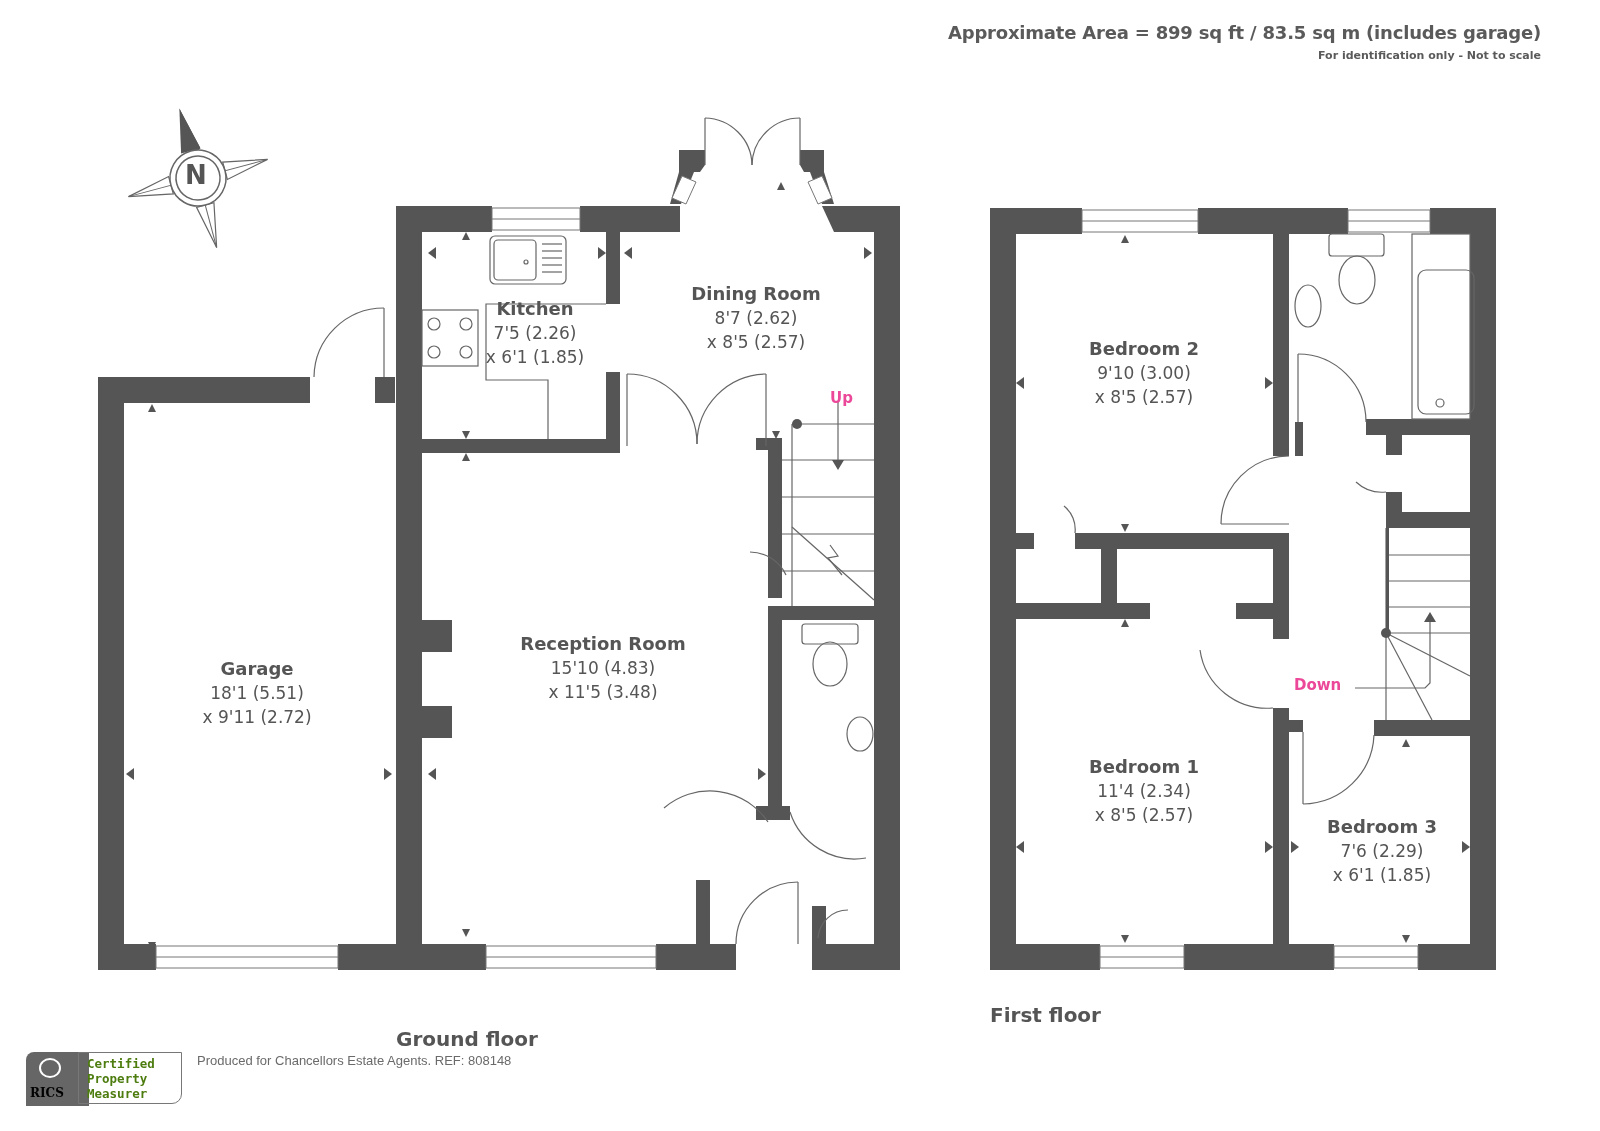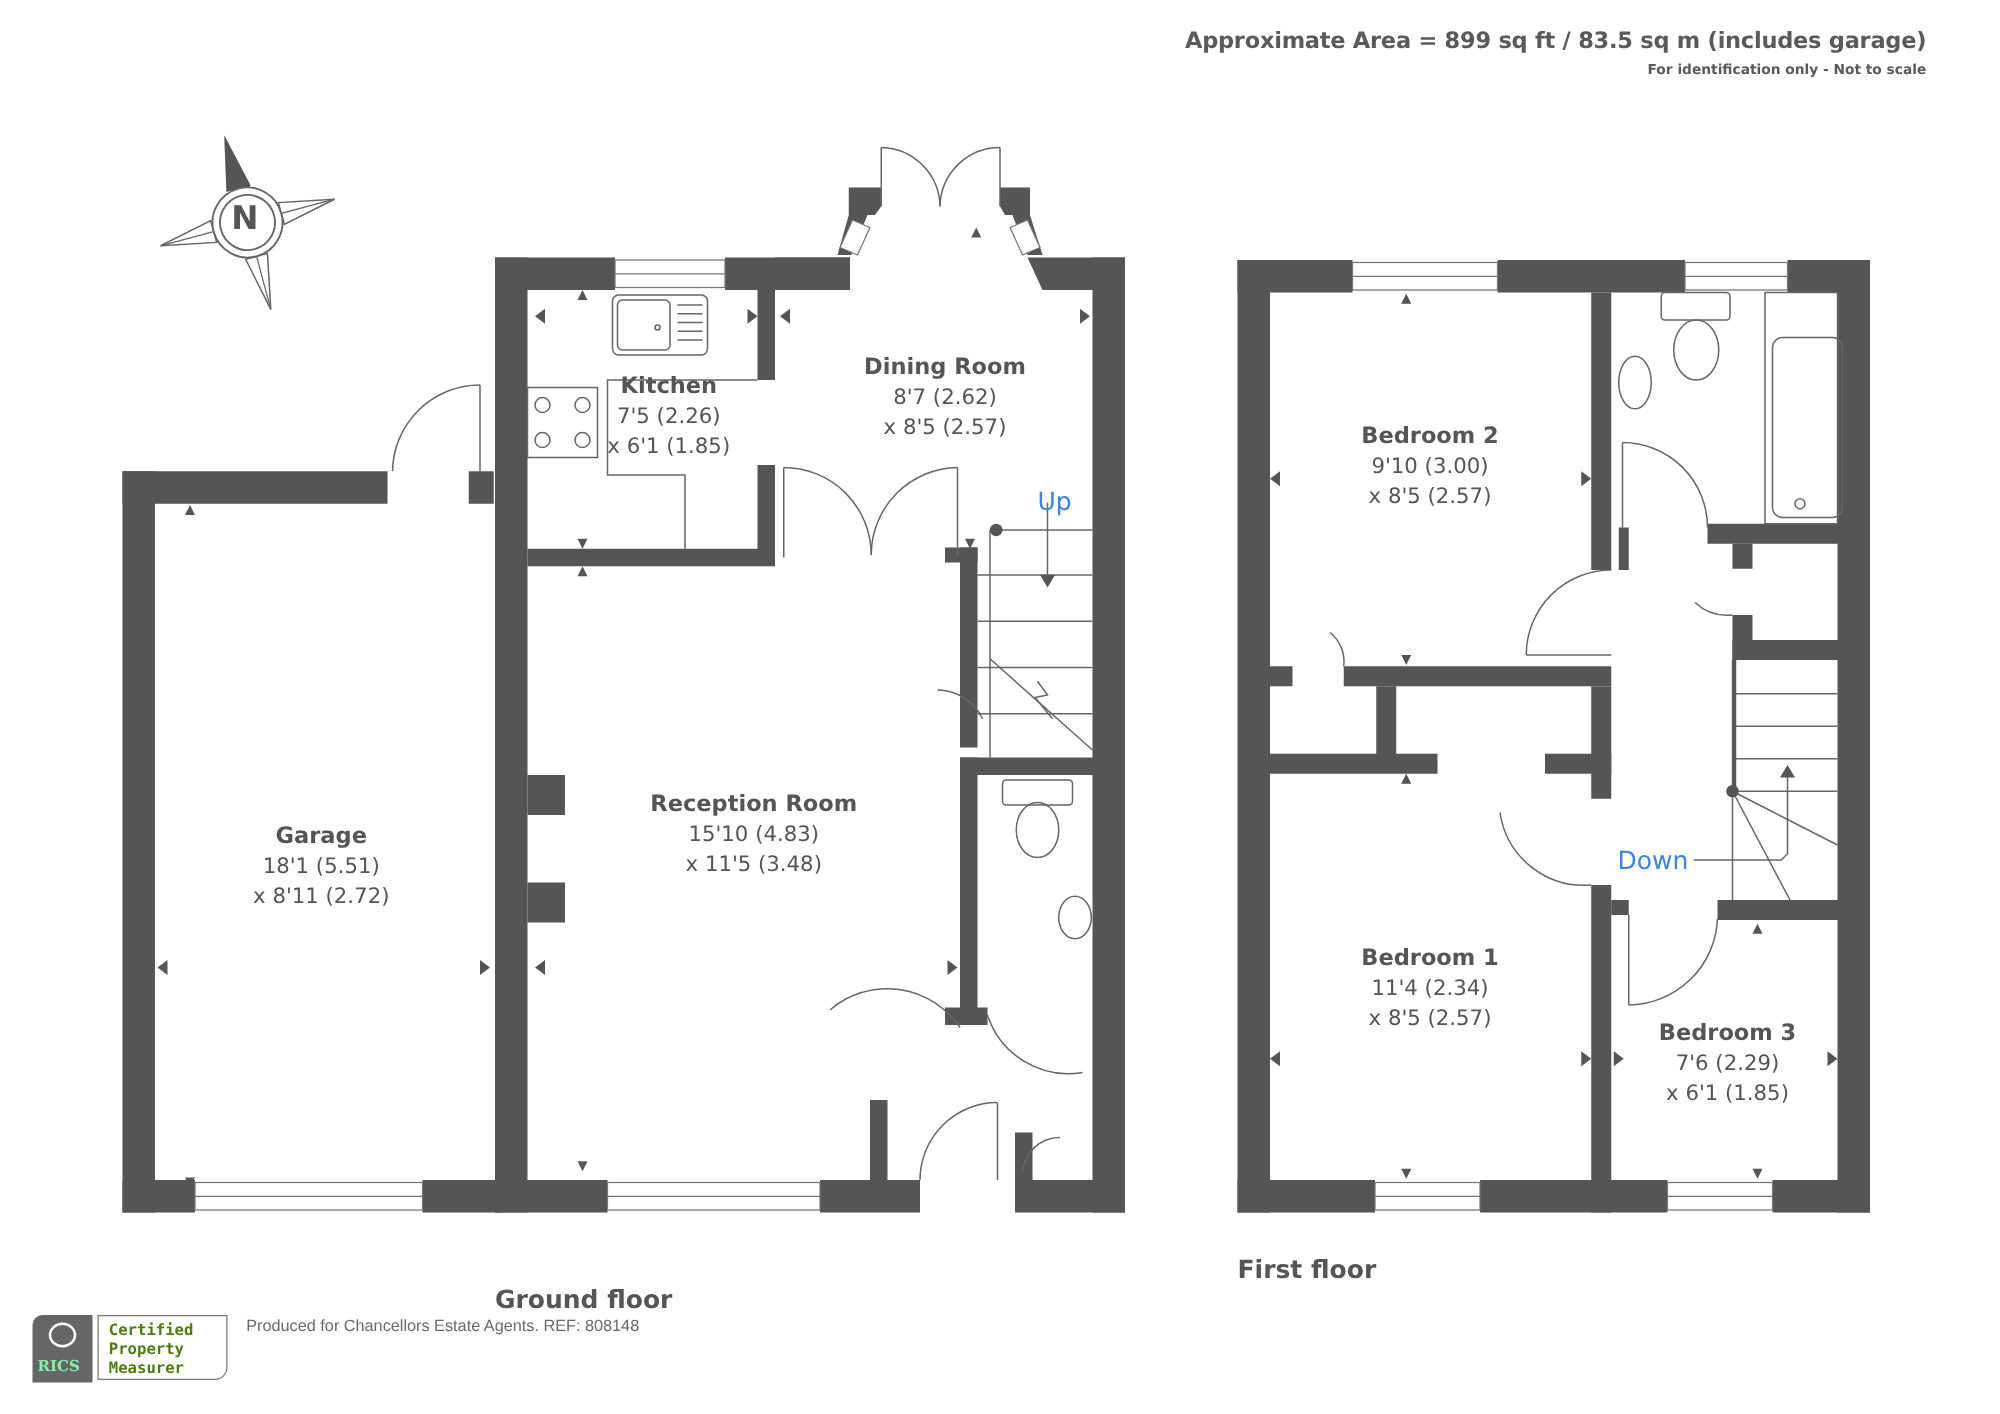--- a/index.html
+++ b/index.html
@@ -6,24 +6,24 @@
   body { width: 1600px; height: 1131px; position: relative; overflow: hidden; font-family: "DejaVu Sans", "Liberation Sans", sans-serif; color: #595959; }
   .abs { position: absolute; }
   #plan { position: absolute; left: 0; top: 0; }
   .header-area { position: absolute; right: 59px; top: 22px; text-align: right; }
   .area-title { font-size: 18px; font-weight: bold; color: #5a5a5a; letter-spacing: -0.2px; }
   .area-sub { font-size: 11px; font-weight: bold; color: #5a5a5a; margin-top: 6px; }
   .room-label { position: absolute; text-align: center; transform: translateX(-50%); white-space: nowrap; line-height: 24px; }
   .room-name { font-size: 18px; font-weight: bold; color: #555555; }
   .room-dim { font-size: 17px; color: #555555; }
   .floor-label { position: absolute; font-size: 20px; font-weight: bold; color: #555555; }
-  .stair-label { position: absolute; font-size: 20px; font-weight: normal; color: #3b82f6; }
+  .stair-label { position: absolute; font-size: 15px; font-weight: bold; color: #ec4899; }
   .footer-text { position: absolute; left: 197px; top: 1052px; font-family: "Liberation Sans", sans-serif; font-size: 13px; color: #6a6a6a; line-height: 17px; }
   .rics-badge { position: absolute; left: 26px; top: 1052px; width: 160px; height: 54px; }
-  .rics-dark { position: absolute; left: 0; top: 0; width: 48px; height: 54px; background: #666; border-radius: 8px 0 0 0; color: #86efac; }
+  .rics-dark { position: absolute; left: 0; top: 0; width: 63px; height: 54px; background: #666; border-radius: 8px 0 0 0; color: #000000; }
   .rics-dark .lion { position: absolute; left: 13px; top: 6px; width: 22px; height: 20px; border: 2px solid #fff; border-radius: 50%; box-sizing: border-box; }
   .rics-dark .rics-word { position: absolute; left: 4px; top: 34px; font-family: "DejaVu Serif", serif; font-size: 12px; font-weight: bold; }
   .rics-light { position: absolute; left: 52px; top: 0; width: 104px; height: 52px; border: 1.5px solid #777; border-radius: 0 0 10px 0; box-sizing: border-box; padding: 3px 8px; font-family: "DejaVu Sans Mono", monospace; font-size: 12.5px; font-weight: bold; color: #4d7c0f; line-height: 15px; }
 </style>
 </head>
 <body>
 
 <svg id="plan" width="1600" height="1131" viewBox="0 0 1600 1131">
   <g fill="#555555" stroke="none">
 
@@ -272,21 +272,21 @@
   <div class="room-dim">x 8'5 (2.57)</div>
 </div>
 <div class="room-label" style="left:603px; top:632px;text-align:center;">
   <div class="room-name">Reception Room</div>
   <div class="room-dim">15'10 (4.83)</div>
   <div class="room-dim">x 11'5 (3.48)</div>
 </div>
 <div class="room-label" style="left:257px; top:657px;">
   <div class="room-name">Garage</div>
   <div class="room-dim">18'1 (5.51)</div>
-  <div class="room-dim">x 8'11 (2.72)</div>
+  <div class="room-dim">x 9'11 (2.72)</div>
 </div>
 <div class="stair-label" style="left:830px; top:389px;">Up</div>
 <div class="floor-label" style="left:396px; top:996px;margin-top:31px;">Ground floor</div>
 
 <div class="room-label" style="left:1144px; top:337px;">
   <div class="room-name">Bedroom 2</div>
   <div class="room-dim">9'10 (3.00)</div>
   <div class="room-dim">x 8'5 (2.57)</div>
 </div>
 <div class="room-label" style="left:1144px; top:755px;text-align:center;">

